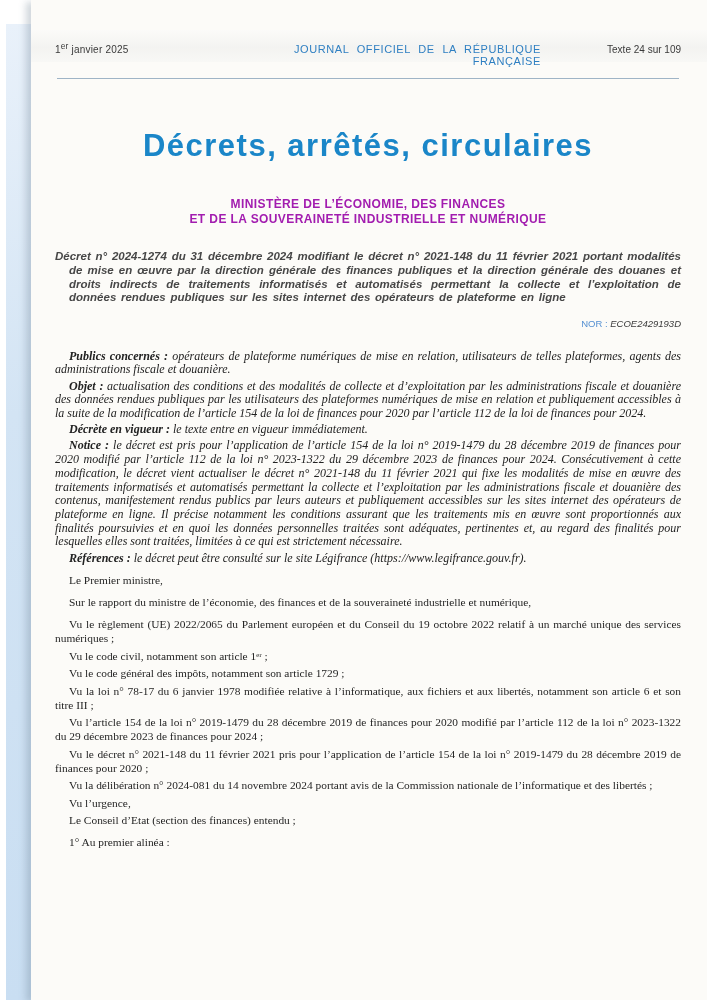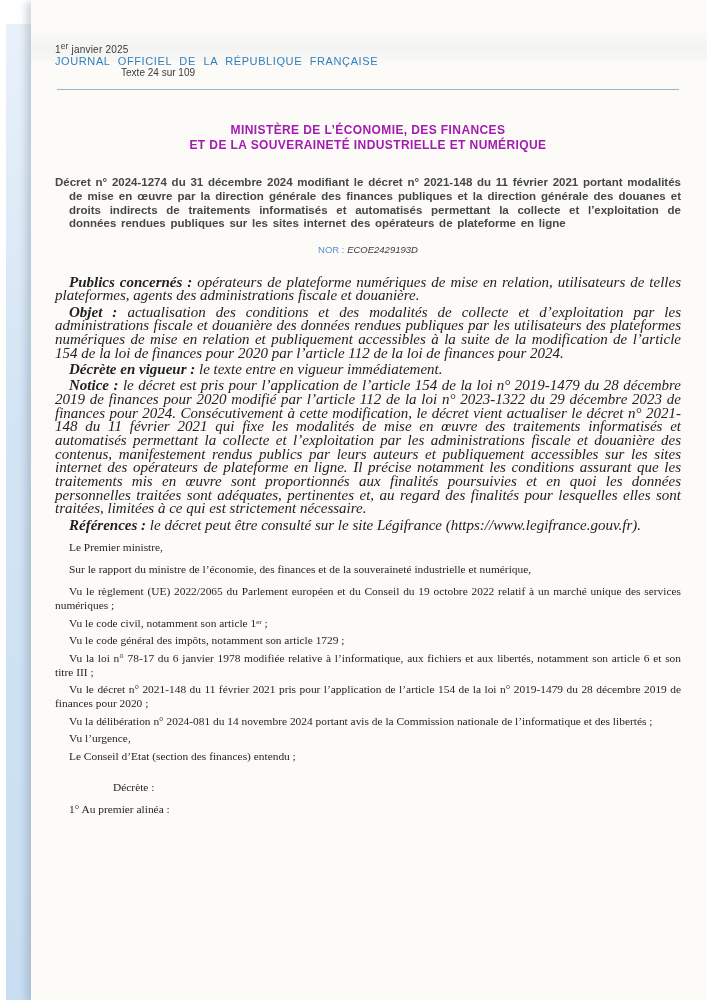--- a/index.html
+++ b/index.html
@@ -41,21 +41,20 @@
   }
   .jo-header {
     position: relative;
     display: flex;
     align-items: baseline;
     justify-content: space-between;
     padding-top: 41px;
     font-family: "Liberation Sans", sans-serif;
     font-size: 10px;
     color: #3a3a3a;
-    flex-direction: column;
   }
   .jo-header .date   { width: 170px; letter-spacing: .2px; }
   .jo-header .journal{
     flex: 1;
     text-align: right;
     color: #2e7fc2;
     font-size: 11px;
     letter-spacing: .6px;
     word-spacing: 4px;
   }
@@ -98,36 +97,37 @@
     margin: 23px 0 0 0;
     padding-left: 14px;
     text-indent: -14px;
     text-align: justify;
     font-family: "Liberation Sans", sans-serif;
     font-size: 11.5px;
     font-weight: bold;
     color: #474747;
     line-height: 13.6px;
     word-spacing: 1.5px;
+    font-style: italic;
   }
   p.nor {
     margin: 13px 0 0 0;
-    text-align: center;
+    text-align: right;
     font-family: "Liberation Sans", sans-serif;
     font-size: 9.5px;
   }
   .nor-label { color: #5590d2; }
   .nor-code  { color: #3a3a3a; font-style: italic; }
   .notice { margin-top: 21px; color: #222; }
   .notice p {
     margin: 2.5px 0 0 0;
     text-indent: 14px;
     text-align: justify;
     font-style: italic;
-    font-size: 15px;
+    font-size: 12px;
     line-height: 13.7px;
   }
   .notice .nlabel { font-weight: bold; }
   .bodytext { color: #1f1f1f; }
   .bodytext p {
     margin: 3.5px 0 0 0;
     text-indent: 14px;
     text-align: justify;
     font-size: 11.4px;
     line-height: 14px;
@@ -156,20 +156,21 @@
   <div class="header-band"></div>
 
   <div class="jo-header">
     <span class="date"><span>1</span><sup>er</sup><span> janvier 2025</span></span>
     <span class="journal">JOURNAL OFFICIEL DE LA RÉPUBLIQUE FRANÇAISE</span>
     <span class="textnum">Texte 24 sur 109</span>
   </div>
 
   <hr class="header-rule">
 
+  <h1 class="main-title">Décrets, arrêtés, circulaires</h1>
 
   <h3 class="ministry">
     <span>MINISTÈRE DE L’ÉCONOMIE, DES FINANCES</span><br>
     <span>ET DE LA SOUVERAINETÉ INDUSTRIELLE ET NUMÉRIQUE</span>
   </h3>
 
   <p class="decree-title">Décret n° 2024-1274 du 31 décembre 2024 modifiant le décret n° 2021-148 du 11 février 2021 portant modalités de mise en œuvre par la direction générale des finances publiques et la direction générale des douanes et droits indirects de traitements informatisés et automatisés permettant la collecte et l’exploitation de données rendues publiques sur les sites internet des opérateurs de plateforme en ligne</p>
 
   <p class="nor"><span class="nor-label">NOR : </span><span class="nor-code">ECOE2429193D</span></p>
 
@@ -181,20 +182,20 @@
     <p><span class="nlabel">Références : </span><span>le décret peut être consulté sur le site Légifrance (https://www.legifrance.gouv.fr).</span></p>
   </div>
 
   <div class="bodytext">
     <p class="p-first">Le Premier ministre,</p>
     <p class="p-first">Sur le rapport du ministre de l’économie, des finances et de la souveraineté industrielle et numérique,</p>
     <p class="p-first">Vu le règlement (UE) 2022/2065 du Parlement européen et du Conseil du 19 octobre 2022 relatif à un marché unique des services numériques ;</p>
     <p>Vu le code civil, notamment son article 1ᵉʳ ;</p>
     <p>Vu le code général des impôts, notamment son article 1729 ;</p>
     <p>Vu la loi n° 78-17 du 6 janvier 1978 modifiée relative à l’informatique, aux fichiers et aux libertés, notamment son article 6 et son titre III ;</p>
+    <p>Vu l’article 154 de la loi n° 2019-1479 du 28 décembre 2019 de finances pour 2020 modifié par l’article 112 de la loi n° 2023-1322 du 29 décembre 2023 de finances pour 2024 ;</p>
     <p>Vu le décret n° 2021-148 du 11 février 2021 pris pour l’application de l’article 154 de la loi n° 2019-1479 du 28 décembre 2019 de finances pour 2020 ;</p>
     <p>Vu la délibération n° 2024-081 du 14 novembre 2024 portant avis de la Commission nationale de l’informatique et des libertés ;</p>
     <p>Vu l’urgence,</p>
     <p>Le Conseil d’Etat (section des finances) entendu ;</p>
-    <p class="decrete">Décrète :</p>
     <p class="p-first">1° Au premier alinéa :</p>
   </div>
 </div>
 
 </body></html>

